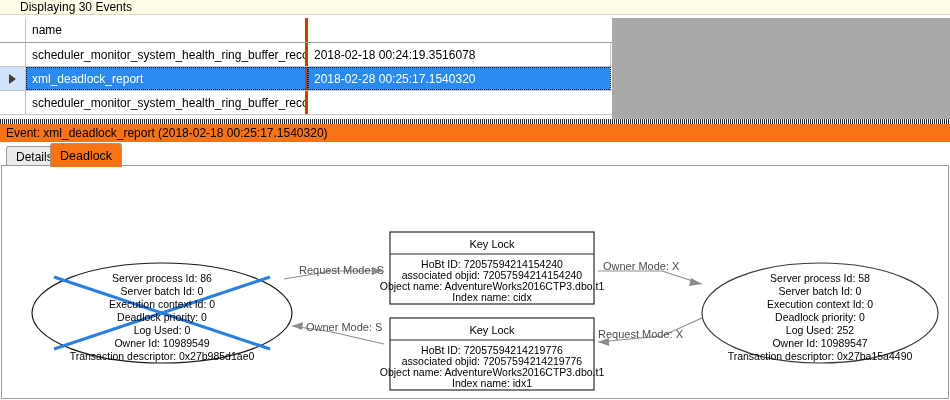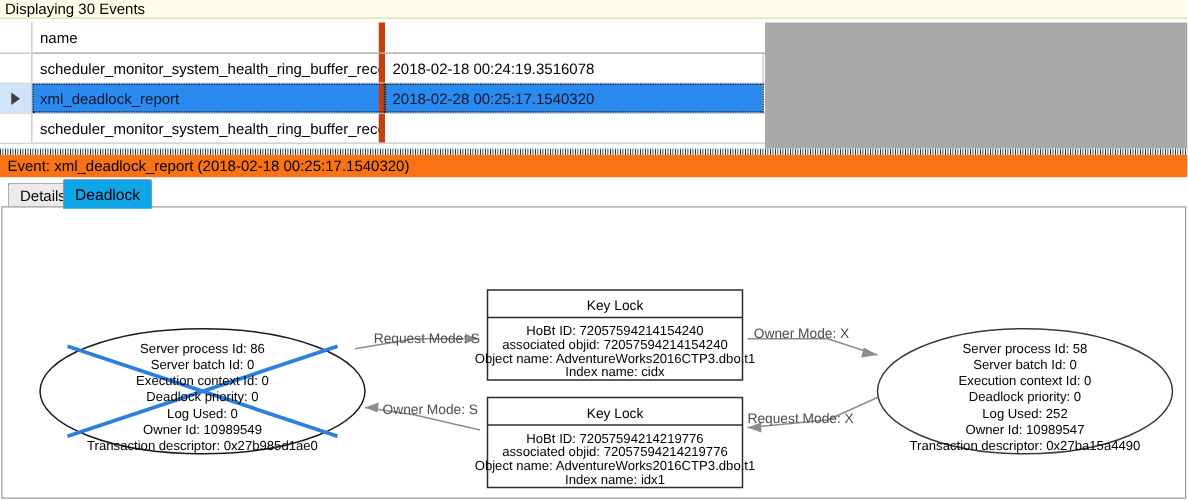--- a/index.html
+++ b/index.html
@@ -13,21 +13,21 @@
   }
   #app { position: relative; width: 950px; height: 400px; }
 
   
   .status-strip {
     position: absolute; left: 0; top: 0;
     width: 950px; height: 15px;
     background: #fdfde8;
     border-bottom: 1px solid #d9d9c0;
     display: flex; align-items: center;
-    padding-left: 4px;
+    padding-left: 20px;
     box-sizing: border-box;
     font-size: 12px;
   }
 
   
   .grid {
     position: absolute; left: 0; top: 18px;
     width: 950px; height: 101px;
     background: #a9a9a9;
     box-sizing: border-box;
@@ -50,38 +50,38 @@
   }
   .cell-sel {
     width: 26px; min-width: 26px;
     border-right: 1px solid #c5c5c5;
     box-sizing: border-box;
     display: flex; align-items: center; justify-content: center;
     background: #ffffff;
   }
   .cell-name {
     width: 282px; min-width: 282px;
-    border-right: 5px solid #c2410c;
+    border-right: 3px solid #c2410c;
     box-sizing: border-box;
     padding-left: 6px;
     display: flex; align-items: center;
     white-space: nowrap; overflow: hidden;
   }
   .cell-ts {
     width: 303px; min-width: 303px;
     box-sizing: border-box;
     padding-left: 6px;
     display: flex; align-items: center;
     white-space: nowrap; overflow: hidden;
     border-right: 1px solid #c5c5c5;
   }
   .grid-row.selected .cell-sel { background: #cfe4fa; }
   .grid-row.selected .cell-name,
   .grid-row.selected .cell-ts {
-    background: #2a8aef; color: #0f172a;
+    background: #2a8aef; color: #ffffff;
     outline: 1px dotted #1b1b1b;
     outline-offset: -1px;
   }
   .row-arrow {
     width: 0; height: 0;
     border-top: 5px solid transparent;
     border-bottom: 5px solid transparent;
     border-left: 7px solid #3d3d3d;
   }
 
@@ -118,21 +118,21 @@
     display: flex; align-items: center; justify-content: center;
     padding: 0 9px;
     border: 1px solid #9a9a9a;
     border-bottom: none;
     border-radius: 3px 3px 0 0;
     background: #eceaea;
     font-size: 12px;
   }
   .tab.active {
     top: 1px; height: 24px;
-    background: #0ea5e9;
+    background: #f97316;
     border-color: #9a9a9a;
     z-index: 3;
     font-size: 12.5px;
   }
   .tab-details { left: 6px; }
   .tab-deadlock { left: 50px; }
 
   
   .diagram-panel {
     position: absolute; left: 1px; top: 165px;

